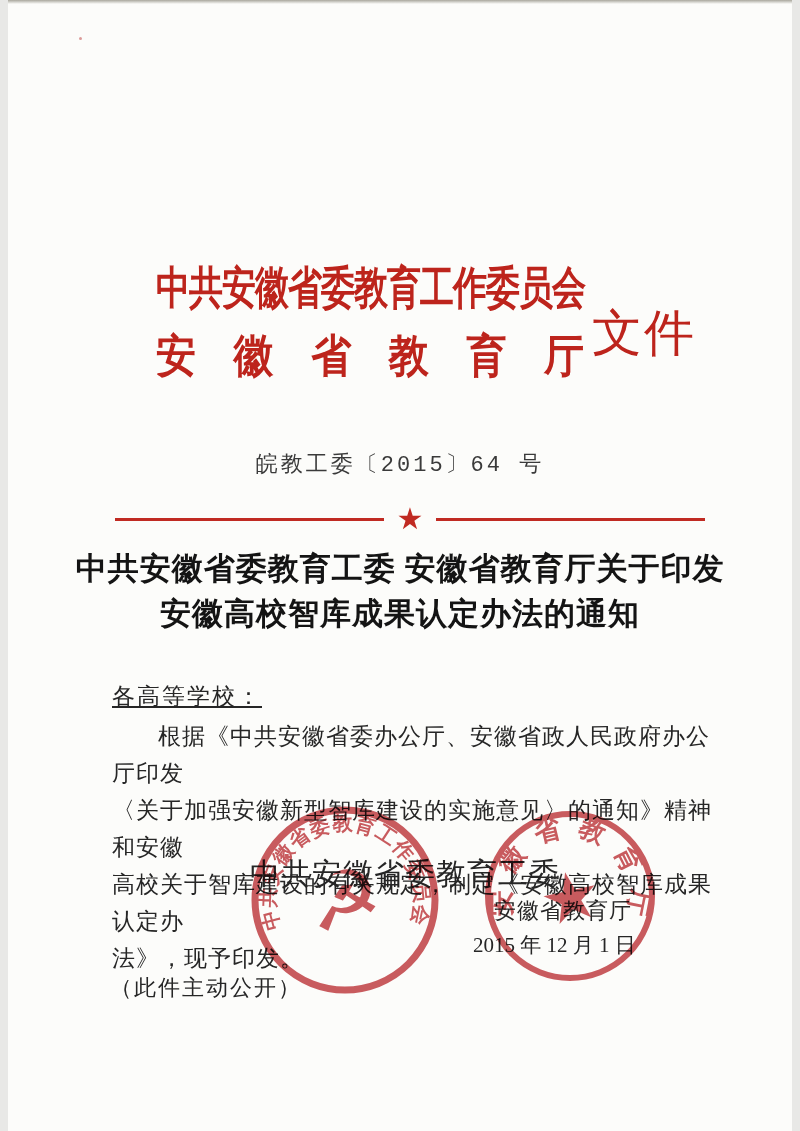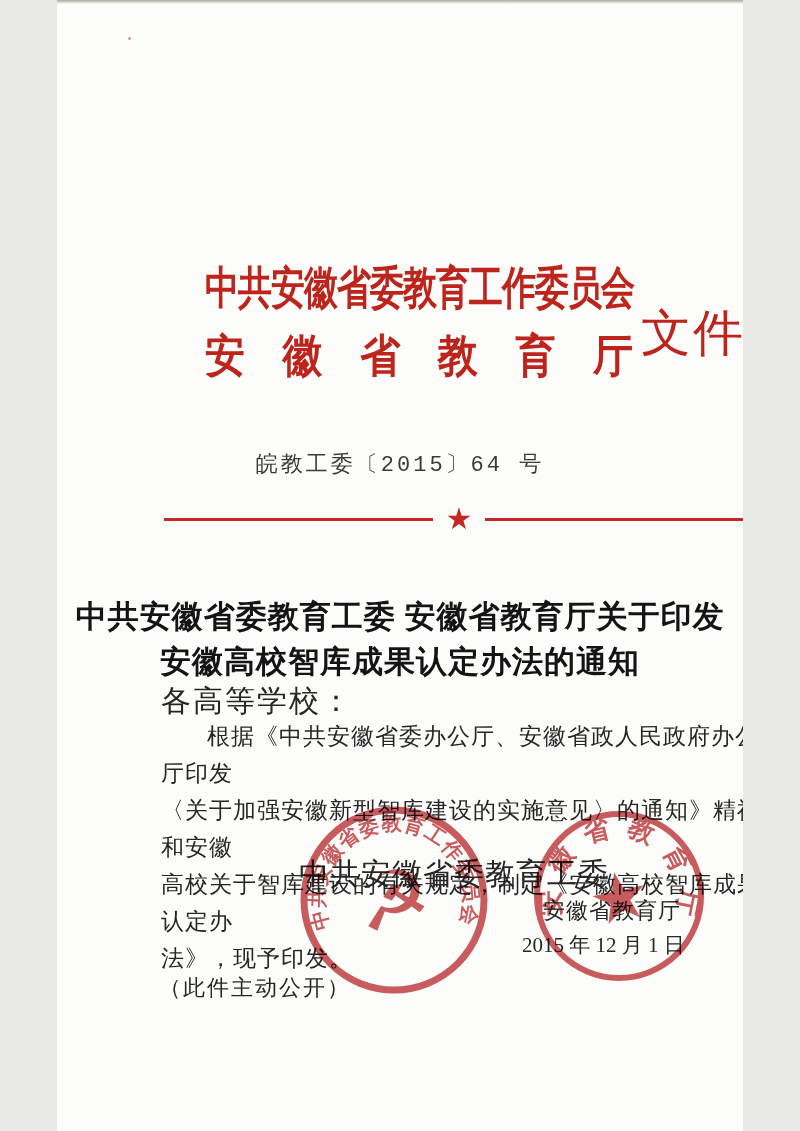--- a/index.html
+++ b/index.html
@@ -1,21 +1,21 @@
 <!DOCTYPE html>
 <html><head>
 <meta charset="utf-8">
 <style>
   * { margin: 0; padding: 0; box-sizing: border-box; }
   html, body { background: #e8e8e6; }
   body { font-family: "Liberation Serif", "DejaVu Serif", serif; }
 
   .page {
     position: relative;
-    width: 686px;
+    width: 784px;
     height: 1131px;
     margin: 0 auto;
     background: #fcfcfa;
     overflow: hidden;
     color: #262626;
   }
   .scan-edge-top {
     position: absolute; left: 0; top: 0; width: 100%; height: 4px;
     background: linear-gradient(#a9a79d, rgba(169,167,157,0));
   }
@@ -58,27 +58,27 @@
   .divider .seg { height: 3px; background: #c02a22; flex: 1; }
   .divider .star {
     color: #c02a22; font-size: 30px; line-height: 28px;
     padding: 0 13px; font-family: "DejaVu Sans", sans-serif;
   }
 
   
   .doc-title {
     position: absolute; left: 0; top: 546px; width: 100%;
     text-align: center; font-size: 31px; font-weight: bold; color: #141414;
-    line-height: 45px; letter-spacing: 1px; margin-top: 48px;
+    line-height: 45px; letter-spacing: 1px;
   }
 
   
   .salutation {
     position: absolute; left: 104px; top: 681px;
-    font-size: 30px; letter-spacing: 2px;
+    font-size: 23px; letter-spacing: 2px; text-decoration: underline;
   }
   .body-par {
     position: absolute; left: 104px; top: 718px; width: 604px;
     font-size: 23px; line-height: 37px; letter-spacing: 1px;
   }
   .body-par .first { text-indent: 2em; }
 
   
   .sig-left  { position: absolute; left: 242px; top: 854px; font-size: 30px; letter-spacing: 1px; }
   .sig-right { position: absolute; left: 486px; top: 896px; font-size: 22px; letter-spacing: 1px; }

